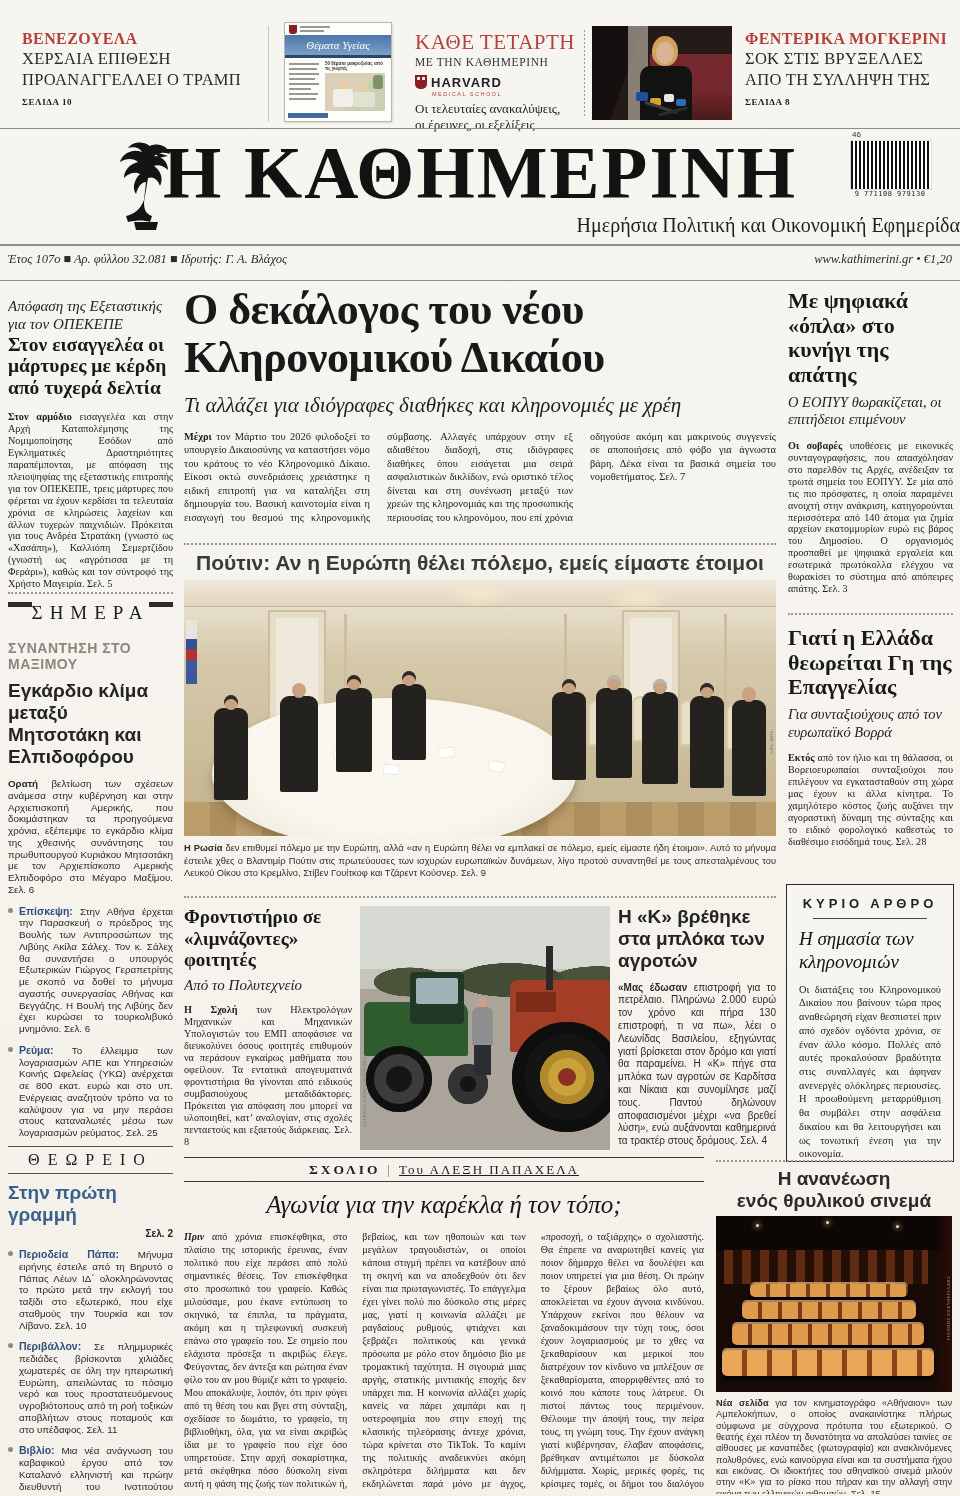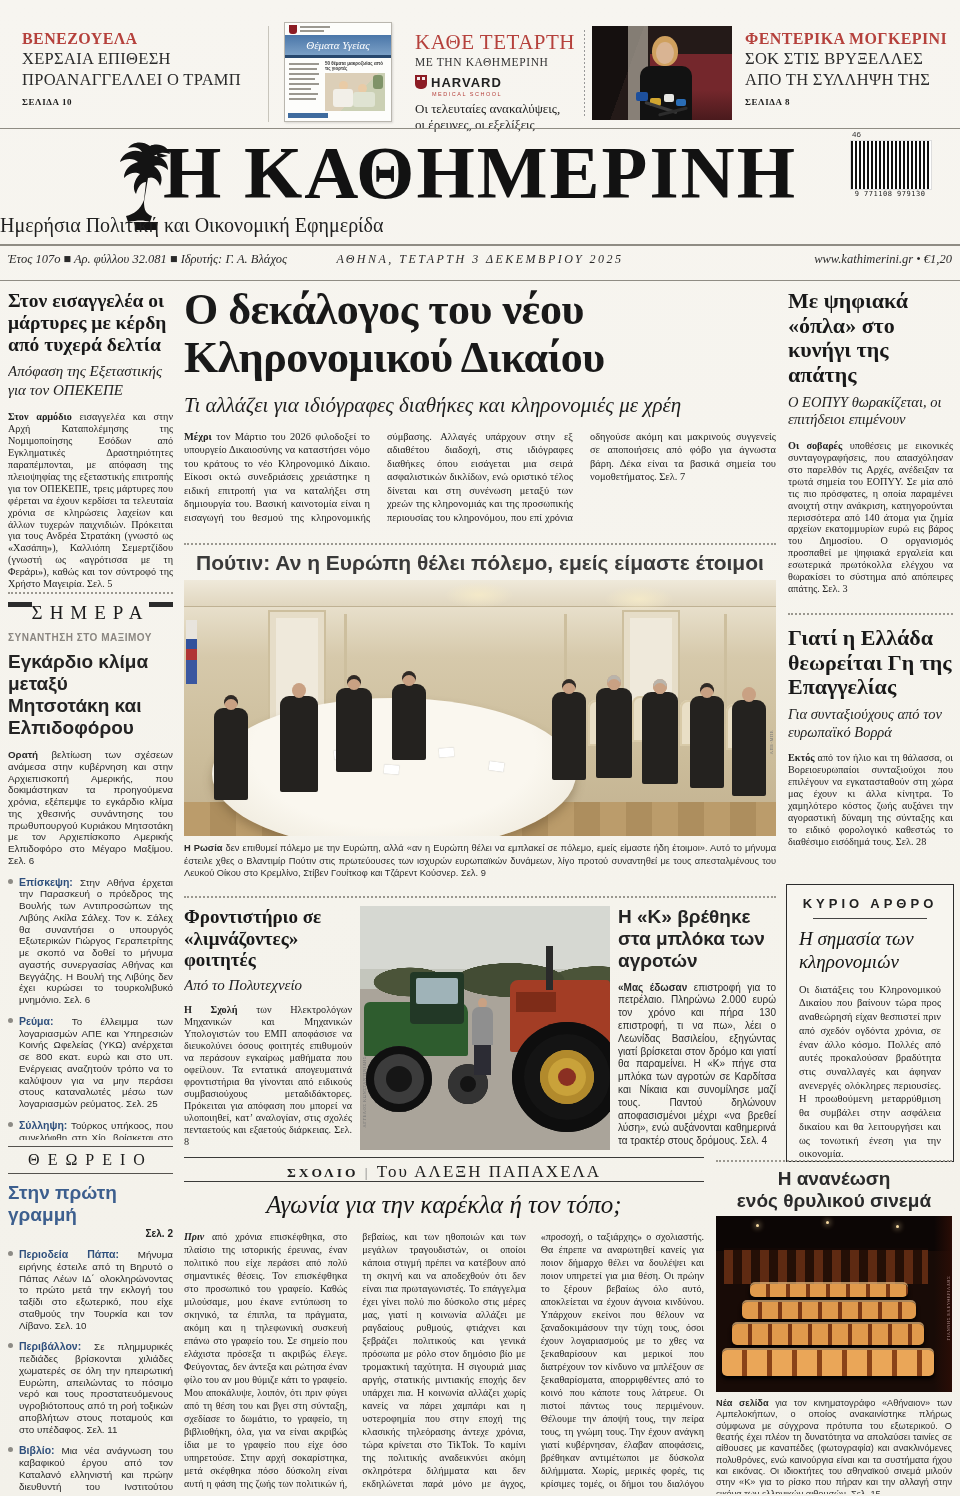--- a/index.html
+++ b/index.html
@@ -40,21 +40,21 @@
   
   .hv-crest{display:inline-block;width:12px;height:14px;background:#8c1c24;
       border-radius:0 0 5px 5px;position:relative;top:2px;margin-right:4px;}
   .hv-crest i{position:absolute;left:2px;top:2px;width:3px;height:3px;background:#f3e9e9;}
   .hv-crest u{position:absolute;right:2px;top:2px;width:3px;height:3px;background:#f3e9e9;}
   
   #mog{background:linear-gradient(110deg,#15100f 0 30%,#241a18 30% 100%);}
   
   #mast-title{width:100%;text-align:center;font-weight:bold;font-size:75px;
       letter-spacing:2px;color:#121212;}
-  #mast-sub{width:100%;text-align:left;font-size:20px;color:#1f1f1f;}
+  #mast-sub{width:100%;text-align:right;font-size:20px;color:#1f1f1f;}
   #barcode{background:repeating-linear-gradient(90deg,#111 0 2px,#fff 2px 4px);
       border:1px solid #ddd;}
   #barcode-num{font-family:"DejaVu Sans Mono",monospace;font-size:7px;text-align:center;
       letter-spacing:.5px;color:#222;}
   
   .dl{font-size:12.5px;font-style:italic;color:#2a2a2a;}
   
   .h-serif{font-weight:600;color:#191919;}
   .sub-italic{font-style:italic;font-size:14.5px;line-height:1.22;color:#222;}
   .body-serif{font-size:10.2px;line-height:1.17;color:#222;}
@@ -204,39 +204,38 @@
     </g>
   </svg>
   <div id="mast-title" class="abs serif" style="top:130px;">Η ΚΑΘΗΜΕΡΙΝΗ</div>
   <div id="mast-sub" class="abs serif" style="top:214px;">Ημερήσια Πολιτική και Οικονομική Εφημερίδα</div>
   <div class="abs sans" style="left:852px;top:130px;font-size:8px;color:#333;">46</div>
   <div id="barcode" class="abs" style="left:850px;top:140px;width:80px;height:48px;"></div>
   <div id="barcode-num" class="abs" style="left:846px;top:190px;width:88px;">9 771108 979130</div>
 
   <div class="rule abs" style="left:0;top:244px;width:960px;height:1.5px;"></div>
   <div class="abs serif dl" style="left:8px;top:252px;">Έτος 107ο ■ Αρ. φύλλου 32.081 ■ Ιδρυτής: Γ. Α. Βλάχος</div>
-  <div class="abs serif dl" style="left:0;top:252px;width:100%;text-align:center;letter-spacing:2.5px;font-size:12px;">ΑΘΗΝΑ, ΤΕΤΑΡΤΗ 3 ΔΕΚΕΜΒΡΙΟΥ 2025</div>
   <div class="abs serif dl" style="right:8px;top:252px;">www.kathimerini.gr • €1,20</div>
   <div class="rule abs" style="left:0;top:280px;width:960px;"></div>
 
   <div class="abs ov" style="left:8px;top:290px;width:165px;height:300px;">
+    <div class="serif sub-italic" style="margin-top:7px;font-size:15px;">Απόφαση της Εξεταστικής για τον ΟΠΕΚΕΠΕ</div>
     <div class="serif h-serif" style="font-size:19.5px;line-height:1.12;">Στον εισαγγελέα οι μάρτυρες με κέρδη από τυχερά δελτία</div>
-    <div class="serif sub-italic" style="margin-top:7px;font-size:15px;">Απόφαση της Εξεταστικής για τον ΟΠΕΚΕΠΕ</div>
     <p class="serif body-serif just" style="margin:12px 0 0 0;"><span class="lead">Στον αρμόδιο</span><span> εισαγγελέα και στην Αρχή Καταπολέμησης της Νομιμοποίησης Εσόδων από Εγκληματικές Δραστηριότητες παραπέμπονται, με απόφαση της πλειοψηφίας της εξεταστικής επιτροπής για τον ΟΠΕΚΕΠΕ, τρεις μάρτυρες που φέρεται να έχουν κερδίσει τα τελευταία χρόνια σε κληρώσεις λαχείων και άλλων τυχερών παιχνιδιών. Πρόκειται για τους Ανδρέα Στρατάκη (γνωστό ως «Χασάπη»), Καλλιόπη Σεμερτζίδου (γνωστή ως «αγρότισσα με τη Φεράρι»), καθώς και τον σύντροφό της Χρήστο Μαγειρία. Σελ. 5</span></p>
   </div>
 
   <div class="dotted abs" style="left:8px;top:592px;width:165px;"></div>
 
   <div class="abs ov" style="left:8px;top:602px;width:165px;height:538px;">
     <div class="simera-head serif">
       <span class="bar"></span>
         <span class="t">ΣΗΜΕΡΑ</span>
         <span class="bar"></span>
     </div>
-    <div class="sans" style="font-size:10px;font-weight:bold;color:#8a8680;letter-spacing:.5px;margin-top:8px;">ΣΥΝΑΝΤΗΣΗ ΣΤΟ ΜΑΞΙΜΟΥ</div>
+    <div class="sans" style="font-size:14px;font-weight:bold;color:#8a8680;letter-spacing:.5px;margin-top:16px;">ΣΥΝΑΝΤΗΣΗ ΣΤΟ ΜΑΞΙΜΟΥ</div>
     <div class="sans" style="font-size:19px;font-weight:bold;line-height:1.16;color:#242424;margin-top:8px;">Εγκάρδιο κλίμα μεταξύ Μητσοτάκη και Ελπιδοφόρου</div>
     <p class="body-sans just" style="margin:10px 0 0 0;"><span class="lead">Ορατή</span><span> βελτίωση των σχέσεων ανάμεσα στην κυβέρνηση και στην Αρχιεπισκοπή Αμερικής, που δοκιμάστηκαν τα προηγούμενα χρόνια, εξέπεμψε το εγκάρδιο κλίμα της χθεσινής συνάντησης του πρωθυπουργού Κυριάκου Μητσοτάκη με τον Αρχιεπίσκοπο Αμερικής Ελπιδοφόρο στο Μέγαρο Μαξίμου. Σελ. 6</span></p>
     <div class="bullet body-sans just"><span class="blabel">Επίσκεψη:</span><span> Στην Αθήνα έρχεται την Παρασκευή ο πρόεδρος της Βουλής των Αντιπροσώπων της Λιβύης Ακίλα Σάλεχ. Τον κ. Σάλεχ θα συναντήσει ο υπουργός Εξωτερικών Γιώργος Γεραπετρίτης με σκοπό να δοθεί το μήνυμα αγαστής συνεργασίας Αθήνας και Βεγγάζης. Η Βουλή της Λιβύης δεν έχει κυρώσει το τουρκολιβυκό μνημόνιο. Σελ. 6</span></div>
     <div class="bullet body-sans just"><span class="blabel">Ρεύμα:</span><span> Το έλλειμμα των λογαριασμών ΑΠΕ και Υπηρεσιών Κοινής Ωφελείας (ΥΚΩ) ανέρχεται σε 800 εκατ. ευρώ και στο υπ. Ενέργειας αναζητούν τρόπο να το καλύψουν για να μην περάσει στους καταναλωτές μέσω των λογαριασμών ρεύματος. Σελ. 25</span></div>
     <div class="bullet body-sans just"><span class="blabel">Σύλληψη:</span><span> Τούρκος υπήκοος, που συνελήφθη στη Χίο, βρίσκεται στο μικροσκόπιο των ελληνικών υπηρεσιών ασφαλείας τα τελευταία εικοσιτετράωρα. Σελ. 6</span></div>
   </div>
 
   <div class="abs ov" style="left:8px;top:1146px;width:165px;height:348px;">
     <div class="theoreio-head serif">ΘΕΩΡΕΙΟ</div>
     <div class="sans" style="font-size:19px;font-weight:bold;color:#3d5f8e;margin-top:8px;">Στην πρώτη γραμμή</div>
@@ -341,21 +340,21 @@
     <span class="vcred" style="left:2px;top:150px;">ΑΓΓΕΛΟΣ ΚΩΝΣΤΑΝΤΙΝΙΔΗΣ</span>
   </div>
 
   <div class="abs ov" style="left:618px;top:906px;width:158px;height:244px;">
     <div class="sans" style="font-size:19px;font-weight:600;line-height:1.15;color:#242424;">Η «Κ» βρέθηκε στα μπλόκα των αγροτών</div>
     <p class="body-sans just" style="margin:10px 0 0 0;font-size:10px;line-height:1.28;"><span class="lead">«Μας έδωσαν</span><span> επιστροφή για το πετρέλαιο. Πληρώνω 2.000 ευρώ τον χρόνο και πήρα 130 επιστροφή, τι να πω», λέει ο Λεωνίδας Βασιλείου, εξηγώντας γιατί βρίσκεται στον δρόμο και γιατί θα παραμείνει. Η «Κ» πήγε στα μπλόκα των αγροτών σε Καρδίτσα και Νίκαια και συνομίλησε μαζί τους. Παντού δηλώνουν αποφασισμένοι μέχρι «να βρεθεί λύση», ενώ αυξάνονται καθημερινά τα τρακτέρ στους δρόμους. Σελ. 4</span></p>
   </div>
 
   <div id="sch-rule-a" class="abs" style="left:184px;top:1157px;width:520px;"></div>
   <div id="sch-head" class="abs serif" style="left:184px;top:1162px;width:520px;">
-    <b>ΣΧΟΛΙΟ</b>&nbsp;<span style="color:#777;">|</span>&nbsp;<span style="font-size:17px;letter-spacing:2px;">Του ΑΛΕΞΗ ΠΑΠΑΧΕΛΑ</span>
+    <b>ΣΧΟΛΙΟ</b>&nbsp;<span style="color:#777;">|</span>&nbsp;<span style="font-size:13px;letter-spacing:2px;text-decoration:underline;">Του ΑΛΕΞΗ ΠΑΠΑΧΕΛΑ</span>
   </div>
   <div id="sch-rule-b" class="abs" style="left:184px;top:1181px;width:520px;"></div>
   <div id="sch-title" class="abs serif" style="left:184px;top:1191px;width:520px;">Αγωνία για την καρέκλα ή τον τόπο;</div>
   <div id="sch-body" class="abs serif body-serif just ov" style="left:184px;top:1230px;width:520px;height:262px;font-size:10px;line-height:1.3;">
     <span class="lead" style="font-style:italic;">Πριν</span><span> από χρόνια επισκέφθηκα, στο πλαίσιο της ιστορικής έρευνας, έναν πολιτικό που είχε περάσει από πολύ σημαντικές θέσεις. Τον επισκέφθηκα στο προσωπικό του γραφείο. Καθώς μιλούσαμε, μου έκανε εντύπωση το σκηνικό, τα έπιπλα, τα πράγματα, ακόμη και η τηλεφωνική συσκευή επάνω στο γραφείο του. Σε σημείο που ελάχιστα πρόσεξα τι ακριβώς έλεγε. Φεύγοντας, δεν άντεξα και ρώτησα έναν φίλο του αν μου θύμιζε κάτι το γραφείο. Μου αποκάλυψε, λοιπόν, ότι πριν φύγει από τη θέση του και βγει στη σύνταξη, σχεδίασε το δωμάτιο, το γραφείο, τη βιβλιοθήκη, όλα, για να είναι ακριβώς ίδια με το γραφείο που είχε όσο υπηρετούσε. Στην αρχή σοκαρίστηκα, μετά σκέφθηκα πόσο δύσκολη είναι αυτή η φάση της ζωής των πολιτικών ή, βεβαίως, και των ηθοποιών και των μεγάλων τραγουδιστών, οι οποίοι κάποια στιγμή πρέπει να κατέβουν από τη σκηνή και να αποδεχθούν ότι δεν είναι πια πρωταγωνιστές. Το επάγγελμα έχει γίνει πολύ πιο δύσκολο στις μέρες μας, γιατί η κοινωνία αλλάζει με ραγδαίους ρυθμούς, φτιάχνει και ξεβράζει πολιτικούς και γενικά πρόσωπα με ρόλο στον δημόσιο βίο με τρομακτική ταχύτητα. Η σιγουριά μιας αργής, στατικής μιντιακής εποχής δεν υπάρχει πια. Η κοινωνία αλλάζει χωρίς κανείς να πάρει χαμπάρι και η υστεροφημία που στην εποχή της κλασικής τηλεόρασης άντεχε χρόνια, τώρα κρίνεται στο TikTok. Το καμίνι της πολιτικής αναδεικνύει ακόμη σκληρότερα διλήμματα και δεν εκδηλώνεται παρά μόνο με άγχος, «προσοχή, ο ταξιάρχης» ο σχολιαστής. Θα έπρεπε να αναρωτηθεί κανείς για ποιον δήμαρχο θέλει να δουλέψει και ποιον υπηρετεί για μια θέση. Οι πρώην το ξέρουν βεβαίως όλο αυτό, αποκλείεται να έχουν άγνοια κινδύνου. Υπάρχουν εκείνοι που θέλουν να ξαναδοκιμάσουν την τύχη τους, όσοι έχουν λογαριασμούς με το χθες να ξεκαθαρίσουν και μερικοί που διατρέχουν τον κίνδυνο να μπλέξουν σε ξεκαθαρίσματα, απορριφθέντες από το κοινό που κάποτε τους λάτρευε. Οι πιστοί πάντως τους περιμένουν. Θέλουμε την άποψή τους, την πείρα τους, τη γνώμη τους. Την έχουν ανάγκη γιατί κυβέρνησαν, έλαβαν αποφάσεις, βρέθηκαν αντιμέτωποι με δύσκολα διλήμματα. Χωρίς, μερικές φορές, τις κρίσιμες τομές, οι δήμοι του διαλόγου θα έχουν χαθεί, γιατί θα τους θυμίζει κάθε είδους χαρά στο σπίτι. Αυτοκριτική και ειλικρινής συμπεριφορά για το τι πρέπει να αλλάξει στον τόπο; Χωρίς αυτό, ο αγώνας τους μοιάζει με έναν αγώνα του πολιτικού για την αρχή αυτού του θρόνου. Οι πρώην, αν θέλουν το καλό, θα έπρεπε να απαντούν με ειλικρίνεια στο ερώτημα: αγωνιούν για την καρέκλα ή για τον τόπο; Γιατί αν αγωνιούν για τον τόπο, μπορούν να τον υπηρετούν από όποιο μετερίζι κι αν βρεθούν, όχι μόνο από την ίδια καρέκλα.</span>
   </div>
 
   <div class="abs ov" style="left:788px;top:289px;width:165px;height:318px;">
     <div class="serif h-serif" style="font-size:22px;line-height:1.12;">Με ψηφιακά «όπλα» στο κυνήγι της απάτης</div>
     <div class="serif sub-italic" style="margin-top:6px;">Ο ΕΟΠΥΥ θωρακίζεται, οι επιτήδειοι επιμένουν</div>

